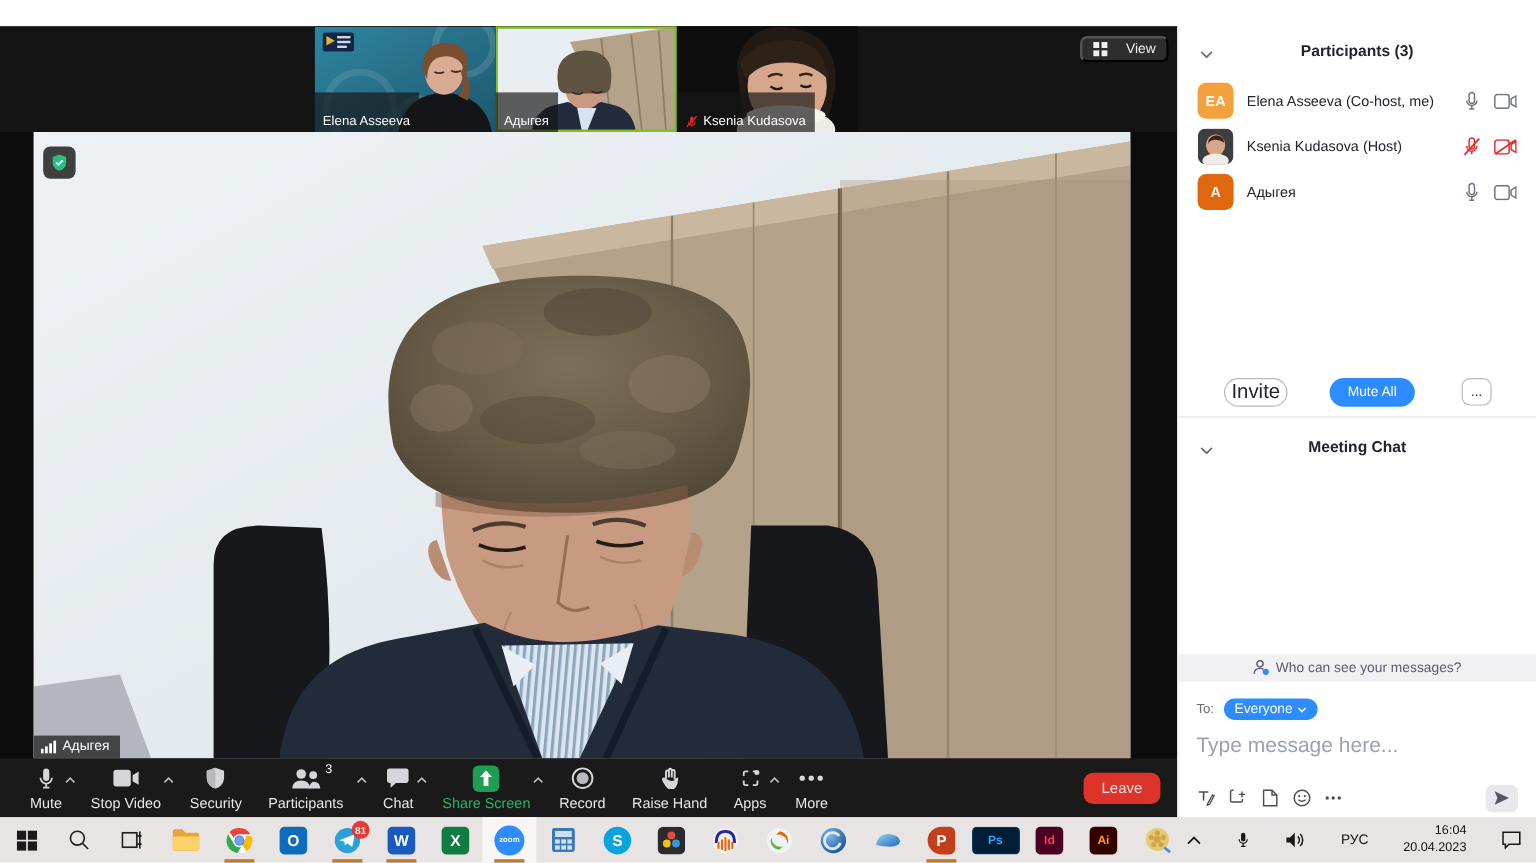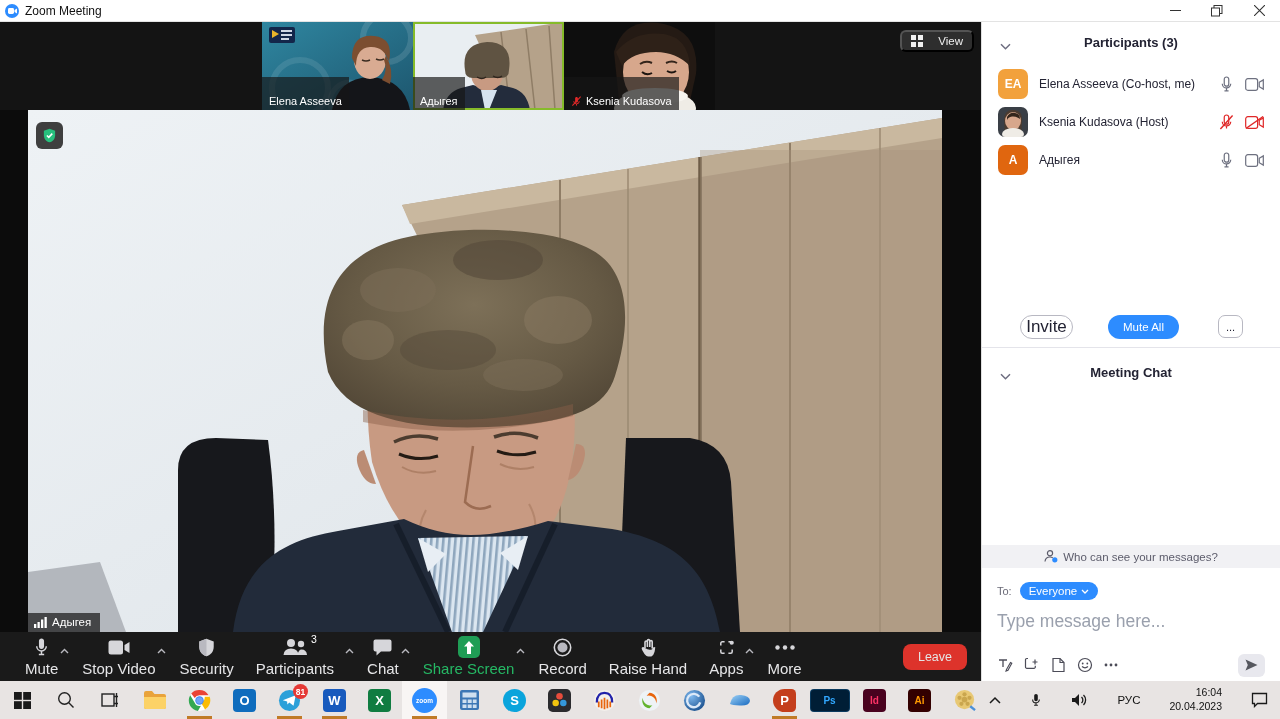--- a/index.html
+++ b/index.html
@@ -25,21 +25,21 @@
   .view-btn { position:absolute; top:8px; right:7px; height:22px; background:#2e2e2e; border-radius:6px; color:#f0f0f0; font-size:11.5px; display:flex; align-items:center; gap:15px; padding:0 9px; }
 
   .main-video { position:absolute; left:28px; top:88px; width:914px; height:522px; background:#e8edf1; overflow:hidden; }
   .main-video > svg.scene { position:absolute; inset:0; }
   .shield-badge { position:absolute; left:8px; top:12px; width:27px; height:27px; background:#3f3f3f; border-radius:6px; display:flex; align-items:center; justify-content:center; }
   .speaker-label { position:absolute; left:0; bottom:0; background:rgba(25,25,25,.72); color:#fff; font-size:11.5px; padding:3px 9px 4px 6px; display:flex; align-items:center; gap:5px; }
 
   .toolbar { position:absolute; left:0; bottom:0; width:100%; height:49px; background:#1a1a1a; display:flex; align-items:center; padding:0 14px; }
   .tb { display:flex; flex-direction:column; align-items:center; gap:2px; margin:0 11px; color:#e6e6e8; }
   .tb-iconrow { height:22px; display:flex; align-items:center; }
-  .tb-label { font-size:15px; color:#e6e6e8; white-space:nowrap; }
+  .tb-label { font-size:12px; color:#e6e6e8; white-space:nowrap; }
   .tb-caret { margin:0 2px 15px -9px; color:#b9b9bf; }
   .tb-badge { position:absolute; top:-3px; right:-9px; font-size:10.5px; color:#fff; }
   .rel { position:relative; }
   .share .tb-label { color:#25b864; }
   .share-ico { width:22px; height:22px; background:#1f9d55; border-radius:5px; display:flex; align-items:center; justify-content:center; }
   .leave-btn { margin-left:auto; background:#dd332b; color:#e5e5e5; font-size:12.5px; border:none; border-radius:8px; padding:6px 15px; }
 
   
   .sidebar { position:absolute; top:22px; left:981px; width:299px; height:659px; background:#fff; border-left:1px solid #e0e0e0; }
   .panel-header { position:relative; height:40px; display:flex; align-items:center; justify-content:center; }
@@ -75,47 +75,20 @@
   .tk-badge { position:absolute; top:3px; right:4px; min-width:15px; height:15px; background:#e53935; border-radius:8px; color:#fff; font-size:8.5px; font-weight:bold; display:flex; align-items:center; justify-content:center; padding:0 2px; }
   .tray { margin-left:auto; display:flex; align-items:center; gap:29px; padding-right:12px; color:#1a1a1a; }
   .tray-lang { font-size:11.5px; color:#111; }
   .tray-clock { font-size:10.5px; color:#111; text-align:right; line-height:1.3; }
 </style>
 </head>
 <body>
 
 <div id="app">
 
-  <div class="titlebar">
-    <span class="zoom-logo">
-      <svg width="9" height="6" viewBox="0 0 9 6">
-          <rect x="0" y="0" width="6" height="6" rx="1.4" fill="#fff"></rect>
-          <path d="M6.5 2 L9 0.6 V5.4 L6.5 4 Z" fill="#fff"></path>
-        </svg>
-    </span>
-    <span class="titlebar-title">Zoom Meeting</span>
-    <div class="win-controls">
-      <span class="win-btn">
-          <svg width="11" height="11">
-            <line x1="0" y1="5.5" x2="11" y2="5.5" stroke="#333" stroke-width="1"></line>
-          </svg>
-        </span>
-      <span class="win-btn">
-          <svg width="12" height="12">
-            <rect x="3" y="0.5" width="8" height="8" fill="none" stroke="#333"></rect>
-            <rect x="0.5" y="3" width="8" height="8" fill="#fff" stroke="#333"></rect>
-          </svg>
-        </span>
-      <span class="win-btn">
-          <svg width="11" height="11">
-            <path d="M0 0 L11 11 M11 0 L0 11" stroke="#333" stroke-width="1.1"></path>
-          </svg>
-        </span>
-    </div>
-  </div>
 
   <div class="stage">
 
     <div class="filmstrip">
 
       <div class="tile" style="left:262px">
         <svg width="151" height="88" viewBox="0 0 151 88">
           <defs>
               <linearGradient id="elbg" x1="0" y1="0" x2="1" y2="1">
                 <stop offset="0" stop-color="#2f86a0"></stop>

